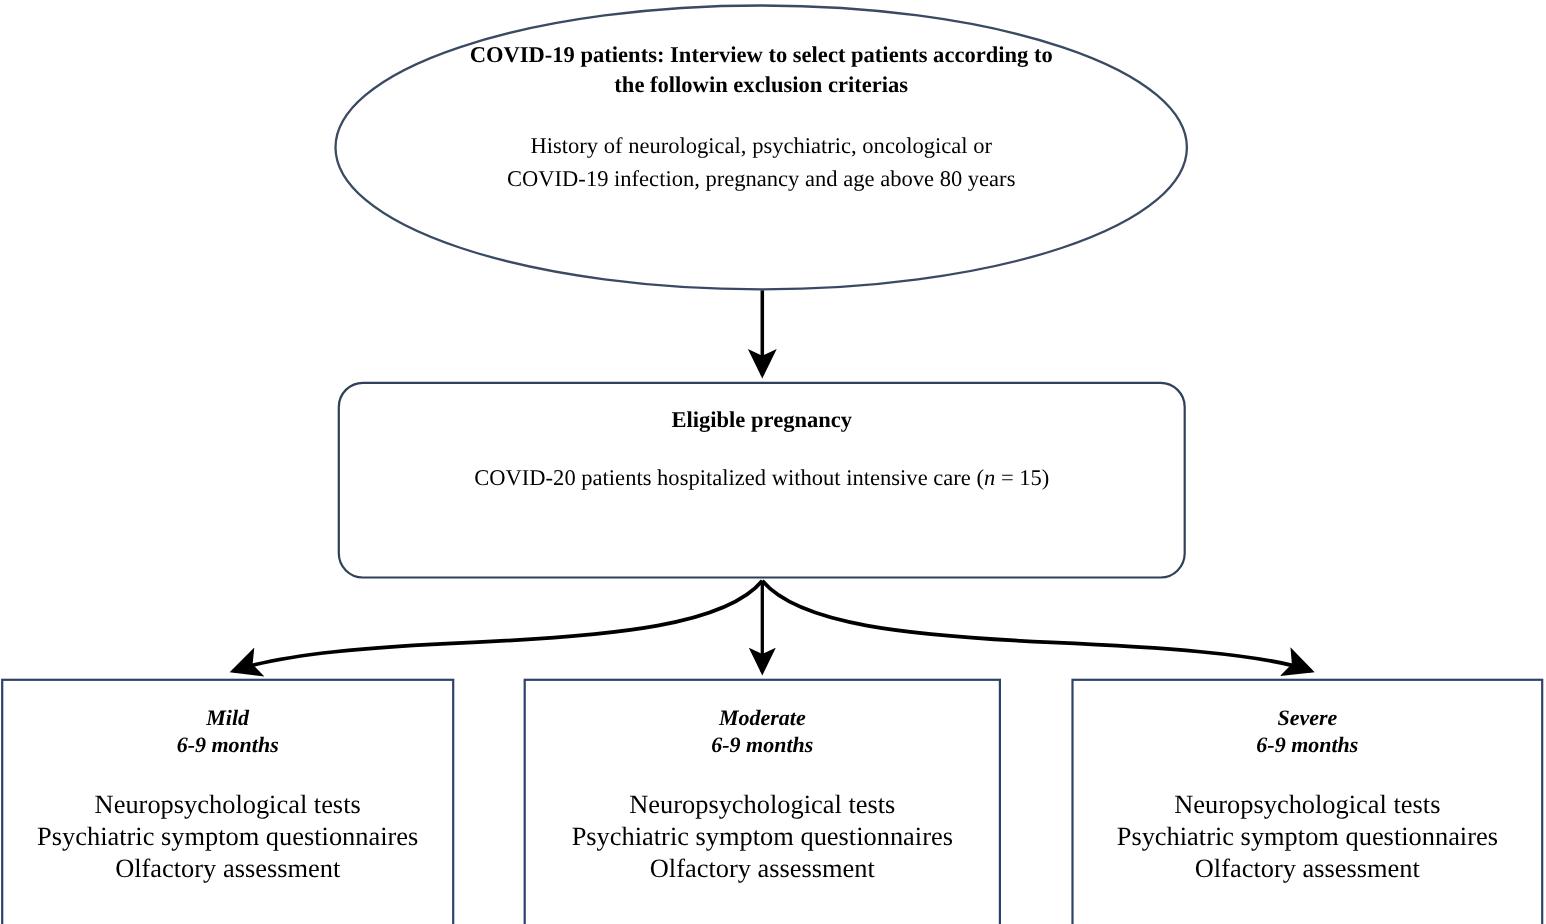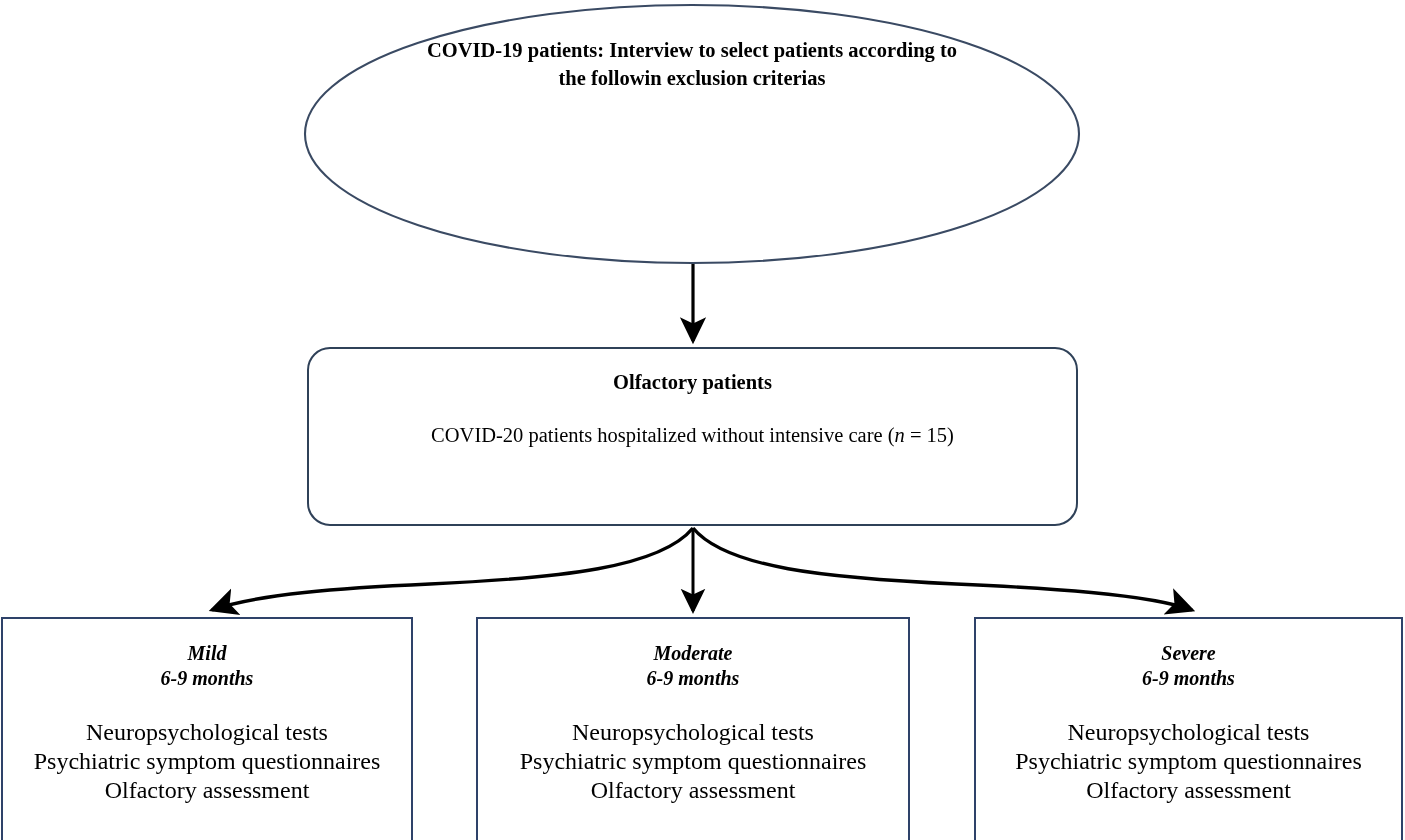--- a/index.html
+++ b/index.html
@@ -140,25 +140,27 @@
     <path d="M693,528 C660,568 560,578 430,584 C340,588 258,594 212,610" fill="none" stroke="#000000" stroke-width="3.4" marker-end="url(#arrowHead)"></path>
 
     <line x1="693" y1="528" x2="693" y2="611" stroke="#000000" stroke-width="3.0" marker-end="url(#arrowHead)"></line>
 
     <path d="M693,528 C726,568 826,578 956,584 C1046,588 1148,594 1192,610" fill="none" stroke="#000000" stroke-width="3.4" marker-end="url(#arrowHead)"></path>
   </svg>
 
   <div class="node" id="ellipse-node">
     <div class="title">COVID-19 patients: Interview to select patients according to the followin exclusion criterias</div>
     <div class="body">
+      <span class="line">History of neurological, psychiatric, oncological or</span>
+      <span class="line">COVID-19 infection, pregnancy and age above 80 years</span>
     </div>
   </div>
 
   <div class="node" id="eligible-node">
-    <div class="title">Olfactory patients</div>
+    <div class="title">Eligible pregnancy</div>
     <div class="body">
       <span class="line">
         <span>COVID-20 patients hospitalized without intensive care (</span><span class="ital">n</span><span> = 15)</span>
       </span>
     </div>
   </div>
 
   <div class="node outcome-node" id="outcome-0">
     <div class="title">
       <span class="line">Mild</span>

